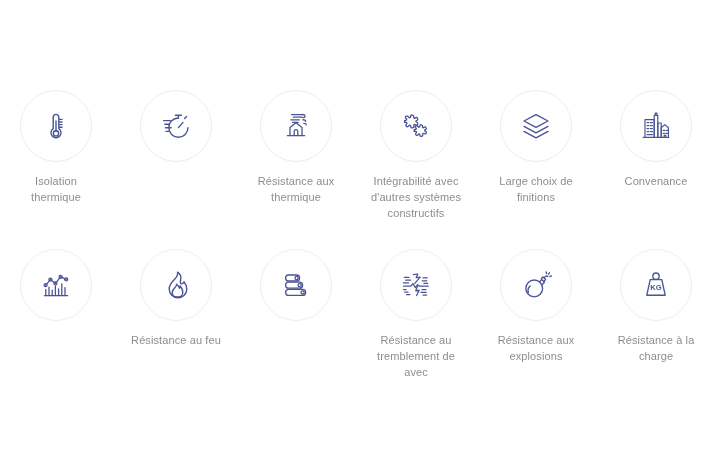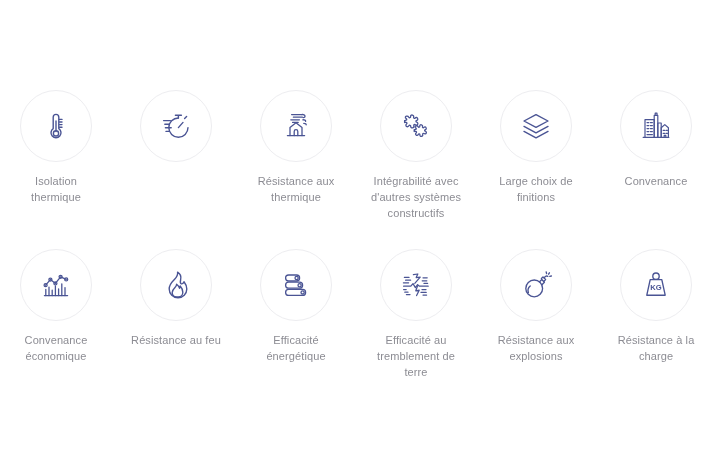--- a/index.html
+++ b/index.html
@@ -158,21 +158,20 @@
           <path d="M6.8 27.6v-6.2M10 27.6v-8.4M13.2 27.6v-5.4M16.4 27.6v-9.6M19.6 27.6v-6.6M22.8 27.6v-11.8M26 27.6v-8"></path>
           <path d="M6.6 17.2l4.8-5.6 5 3.8 5.2-6.6 5.6 2.6"></path>
           <circle cx="6.6" cy="17.2" r="1.5"></circle>
           <circle cx="11.4" cy="11.6" r="1.5"></circle>
           <circle cx="16.4" cy="15.4" r="1.5"></circle>
           <circle cx="21.6" cy="8.8" r="1.5"></circle>
           <circle cx="27.2" cy="11.4" r="1.5"></circle>
         </svg>
       </span>
     </div>
-    <div class="feature-label">Convenance économique</div>
   </div>
 
   <div class="feature-item">
     <div class="icon-circle">
       <span>
         <svg width="34" height="34" viewBox="0 0 34 34" fill="none" stroke="#4a5494" stroke-width="1.4" stroke-linecap="round" stroke-linejoin="round">
           <path d="M18.6 4.2c.6 3.6-1.4 5.6-3.4 7.6-2.4 2.4-5 4.8-5 9.2a8.8 8.8 0 0 0 17.6 0c0-3.2-1.4-5.4-2.8-7.2-.6 1.6-1.8 2.4-2.8 2-1.2-.5-1-2.2-.6-3.8.8-3.2.2-5.8-3-7.8z"></path>
           <path d="M17.4 29a4.6 4.6 0 0 1-4.2-4.6c0-2 1.4-3.4 2.6-4.6 1-1 1.8-2.2 1.8-3.6 1.6 1.2 2.6 2.6 3 4 .4-.6.6-1.4.6-2.2 1.6 1.8 2.6 3.8 2.6 6.2a4.7 4.7 0 0 1-4.4 4.8z"></path>
         </svg>
       </span>
@@ -186,38 +185,37 @@
         <svg width="34" height="34" viewBox="0 0 34 34" fill="none" stroke="#4a5494" stroke-width="1.3" stroke-linecap="round" stroke-linejoin="round">
           <rect x="6.6" y="7" width="14" height="6" rx="3"></rect>
           <rect x="6.6" y="14.2" width="17" height="6" rx="3"></rect>
           <rect x="6.6" y="21.4" width="20" height="6" rx="3"></rect>
           <circle cx="17.6" cy="10" r="1.6"></circle>
           <circle cx="20.6" cy="17.2" r="1.6"></circle>
           <circle cx="23.6" cy="24.4" r="1.6"></circle>
         </svg>
       </span>
     </div>
-    <div class="feature-label">Efficacité énergétique</div>
   </div>
 
   <div class="feature-item">
     <div class="icon-circle">
       <span>
         <svg width="34" height="34" viewBox="0 0 34 34" fill="none" stroke="#4a5494" stroke-width="1.25" stroke-linecap="round" stroke-linejoin="round">
           <path d="M4.6 18.2h7.2l2.2-2.6 2.4 4 2.2-3 1.8 1.6h8.8"></path>
           <path d="M14.4 6.6l4.4-.6-1.6 3.6 4-.4-5.4 6.2"></path>
           <path d="M18.4 18.2l-1.6 4.6 3.4-.6-2.6 5.4"></path>
           <path d="M10 9.4H5.4M11.6 12.2H6.6M9.6 14.8H4.4"></path>
           <path d="M24 9.8h4.2M23.2 12.8h4.6M25 15.4h3.6"></path>
           <path d="M7.2 21.6H4.6M9 24.2H5.8M11 26.6H7.4"></path>
           <path d="M23 21.6h4M22 24.4h5.2M24 27h3.6"></path>
         </svg>
       </span>
     </div>
-    <div class="feature-label">Efficacité au tremblement de terre</div>
+    <div class="feature-label">Résistance au tremblement de avec</div>
   </div>
 
   <div class="feature-item">
     <div class="icon-circle">
       <span>
         <svg width="34" height="34" viewBox="0 0 34 34" fill="none" stroke="#4a5494" stroke-width="1.35" stroke-linecap="round" stroke-linejoin="round">
           <circle cx="15.2" cy="20.4" r="8.4"></circle>
           <path d="M20.6 13.8l2.2-2.2 2.6 2.6-2.2 2.2"></path>
           <path d="M22.4 10.6l1.6-1.6 2.6 2.6-1.6 1.6"></path>
           <path d="M25.6 9.4c.8-1.4 2.2-1.8 3.2-1"></path>

